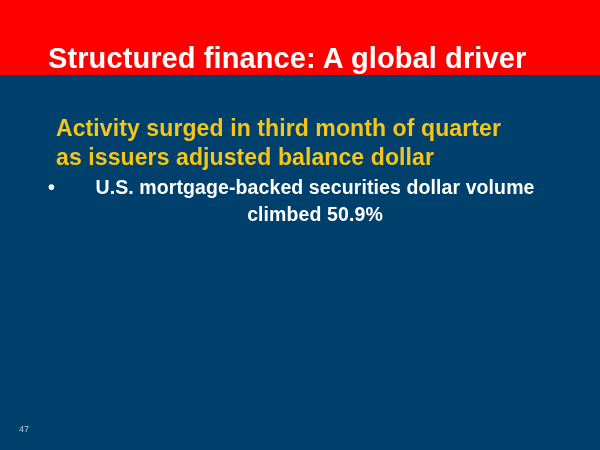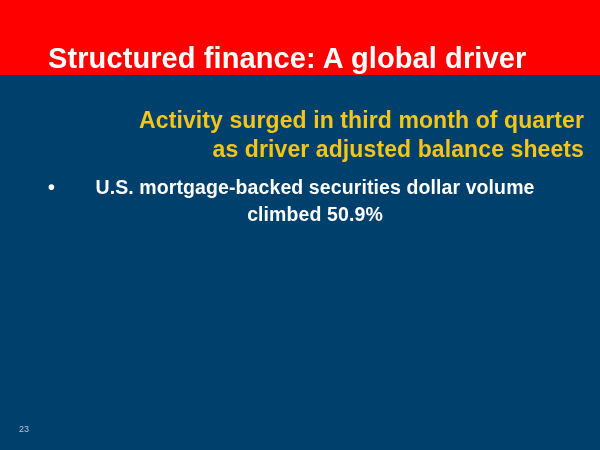--- a/index.html
+++ b/index.html
@@ -42,28 +42,27 @@
     line-height: 1;
     white-space: nowrap;
   }
 
   
   .subhead {
     position: absolute;
     left: 48px;
     top: 106px;
     width: 536px;
-    margin: 0;
+    margin: 8px;
     color: #f5c518;
     font-family: "Liberation Sans", sans-serif;
     font-size: 23px;
     font-weight: bold;
     line-height: 29px;
     letter-spacing: 0.1px;
-    text-align: right;
   }
   .subhead .line {
     display: block;
     white-space: nowrap;
   }
 
   
   .bullet-list {
     position: absolute;
     left: 48px;
@@ -112,25 +111,25 @@
 <body>
 
 <div class="slide">
 
   <div class="title-banner"></div>
 
   <h1 class="slide-title">Structured finance: A global driver</h1>
 
   <div class="subhead">
     <span class="line">Activity surged in third month of quarter</span>
-    <span class="line">as driver adjusted balance sheets</span>
+    <span class="line">as issuers adjusted balance dollar</span>
   </div>
 
   <ul class="bullet-list">
     <li class="bullet-item">
       <span class="bullet-marker">•</span>
       <span class="bullet-text">U.S. mortgage-backed securities dollar volume climbed 50.9%</span>
     </li>
   </ul>
 
-  <div class="page-number">23</div>
+  <div class="page-number">47</div>
 
 </div>
 
 </body></html>

